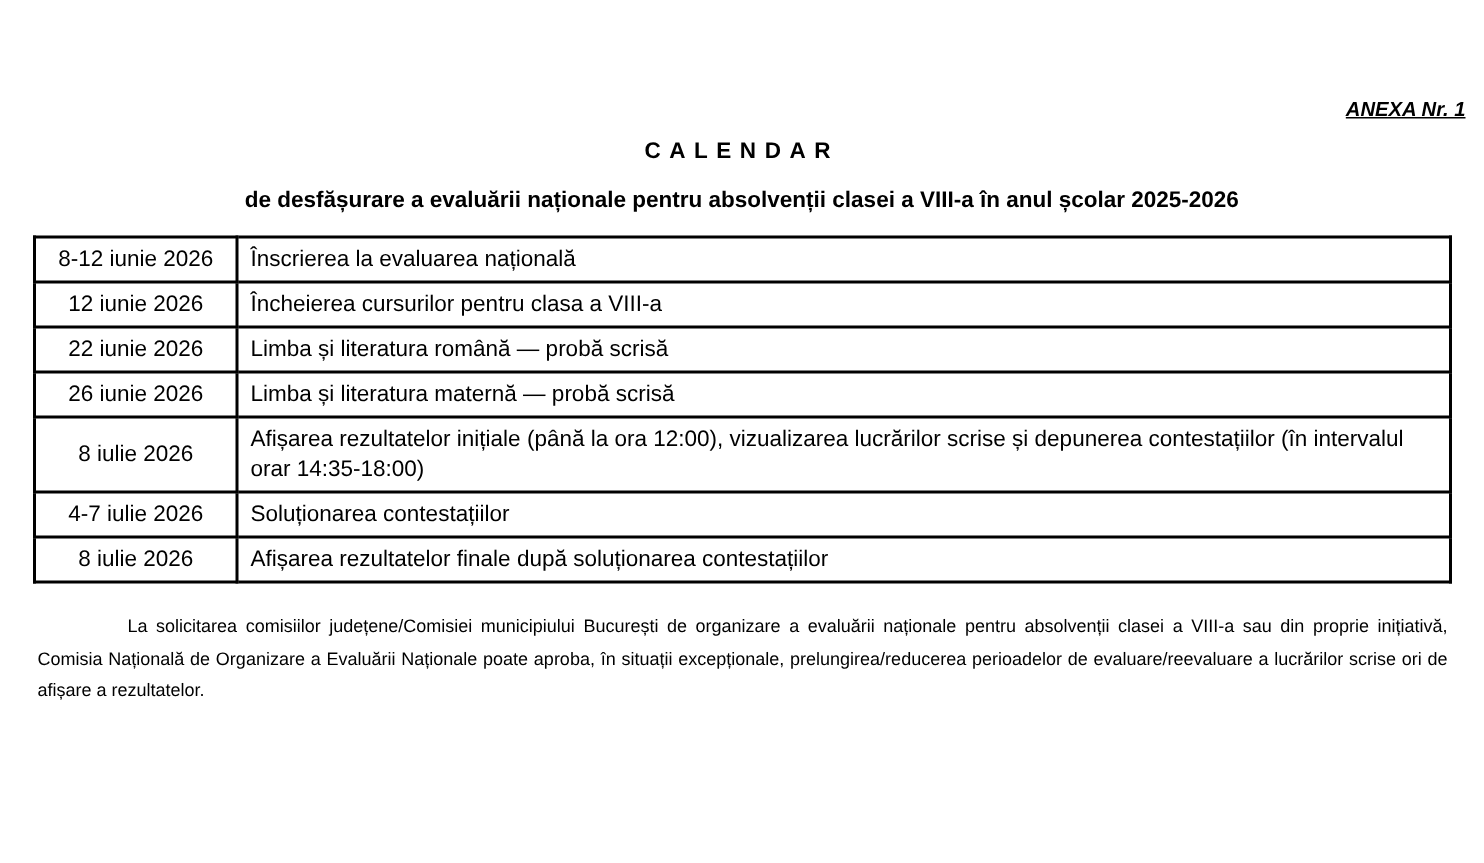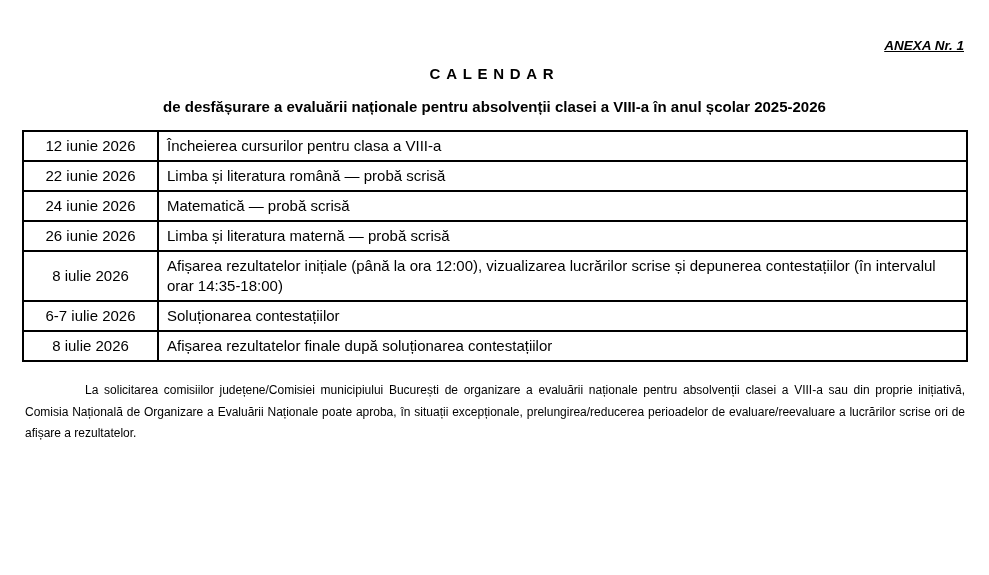--- a/index.html
+++ b/index.html
@@ -14,24 +14,25 @@
   }
   .page {
     position: relative;
     width: 989px;
     height: 575px;
     background: #ffffff;
     padding-top: 38px;
   }
   .annex {
     text-align: right;
-    padding-right: 25px;
+    padding-right: 12px;
     font-size: 13.5px;
     font-weight: bold;
     font-style: italic;
+    margin-top: 27px;
   }
   .annex span { text-decoration: underline; }
   .doc-title {
     margin-top: 12px;
     text-align: center;
     font-size: 15px;
     font-weight: bold;
     letter-spacing: 0.38em;
   }
   .doc-subtitle {
@@ -83,41 +84,41 @@
     <span>ANEXA Nr. 1</span>
   </div>
 
   <div class="doc-title">CALENDAR</div>
 
   <div class="doc-subtitle">de desfășurare a evaluării naționale pentru absolvenții clasei a VIII-a în anul școlar 2025-2026</div>
 
   <table class="calendar">
     <tbody>
       <tr>
+        <td class="date-col">8-12 iunie 2026</td>
+        <td>Înscrierea la evaluarea națională</td>
+      </tr>
+      <tr>
         <td class="date-col">12 iunie 2026</td>
         <td>Încheierea cursurilor pentru clasa a VIII-a</td>
       </tr>
       <tr>
         <td class="date-col">22 iunie 2026</td>
         <td>Limba și literatura română — probă scrisă</td>
-      </tr>
-      <tr>
-        <td class="date-col">24 iunie 2026</td>
-        <td>Matematică — probă scrisă</td>
       </tr>
       <tr>
         <td class="date-col">26 iunie 2026</td>
         <td>Limba și literatura maternă — probă scrisă</td>
       </tr>
       <tr>
         <td class="date-col">8 iulie 2026</td>
         <td>Afișarea rezultatelor inițiale (până la ora 12:00), vizualizarea lucrărilor scrise și depunerea contestațiilor (în intervalul orar 14:35-18:00)</td>
       </tr>
       <tr>
-        <td class="date-col">6-7 iulie 2026</td>
+        <td class="date-col">4-7 iulie 2026</td>
         <td>Soluționarea contestațiilor</td>
       </tr>
       <tr>
         <td class="date-col">8 iulie 2026</td>
         <td>Afișarea rezultatelor finale după soluționarea contestațiilor</td>
       </tr>
     </tbody>
   </table>
 
   <div class="note-block">

